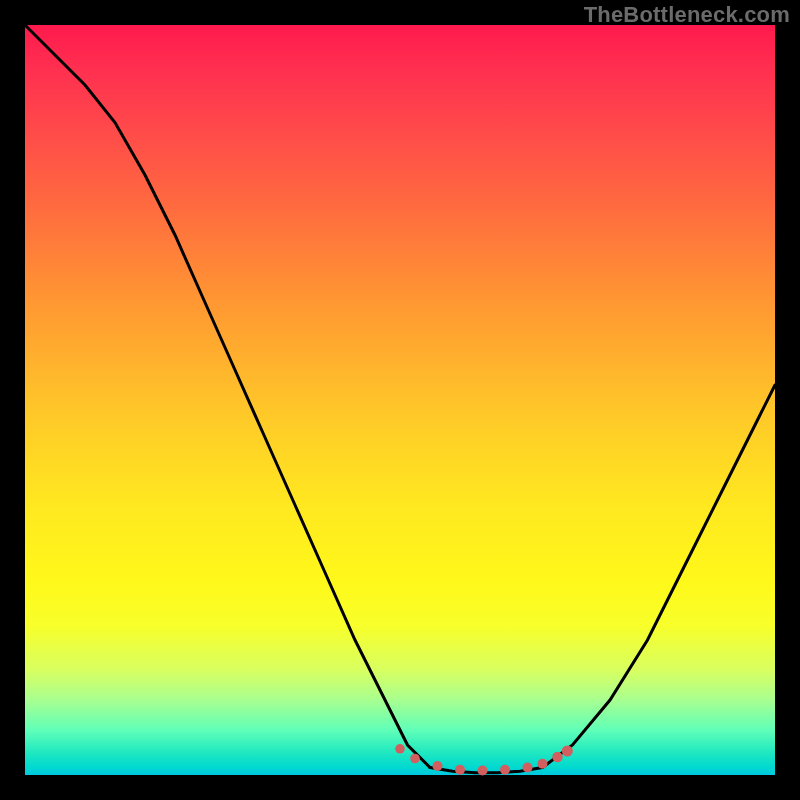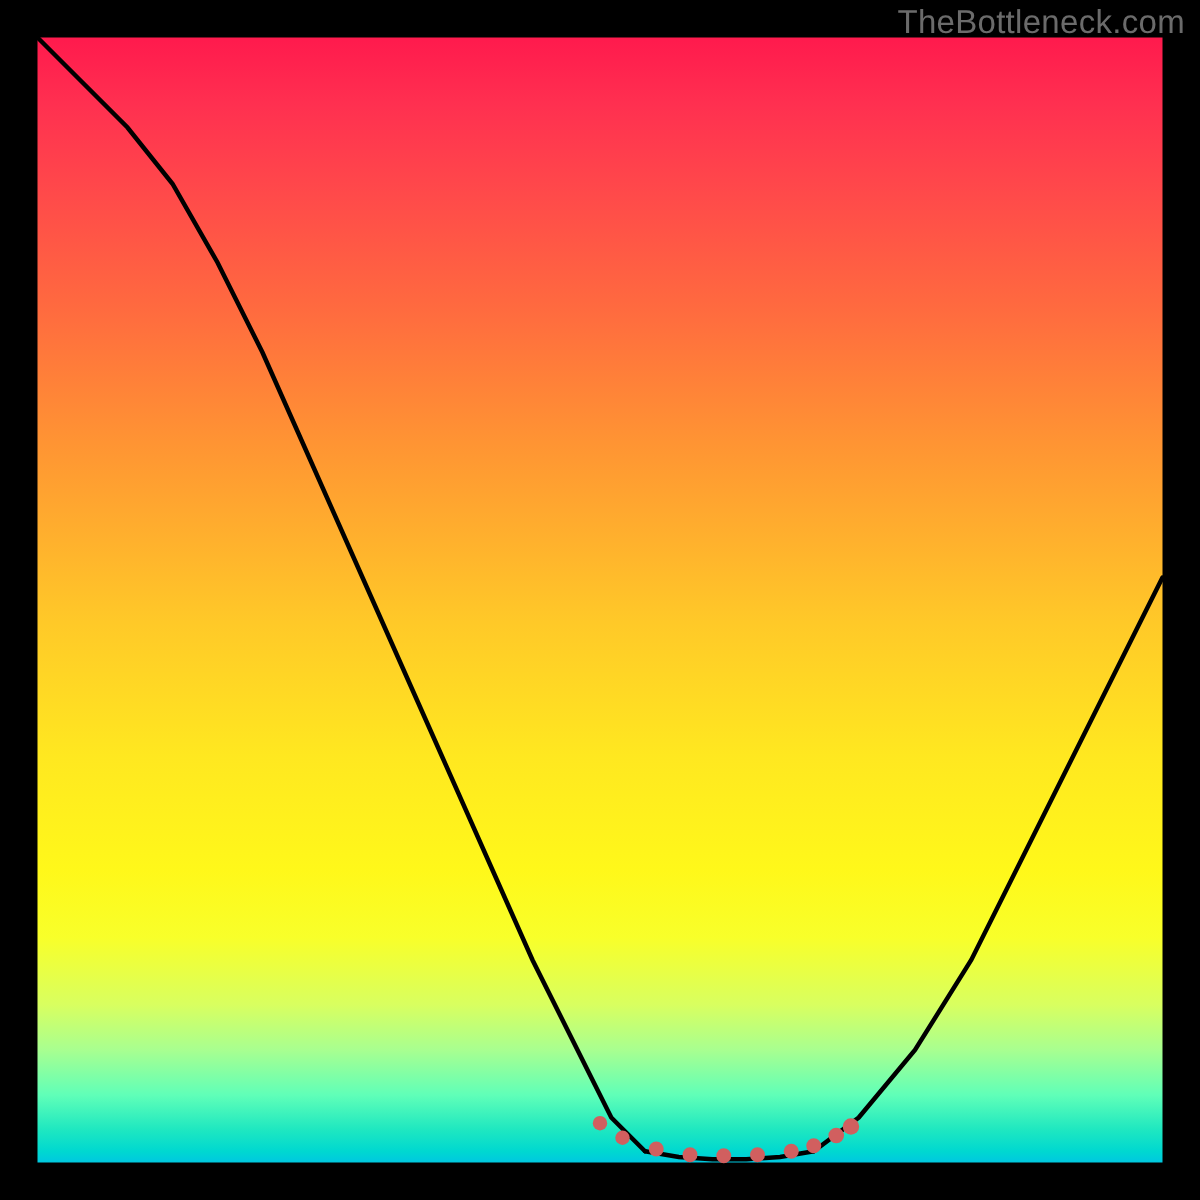--- a/index.html
+++ b/index.html
@@ -43,21 +43,21 @@
       #00d8d0 99%,
       #00c8e0 100%
     );
   }
   .watermark {
     position: absolute;
     top: 2px;
     right: 10px;
     color: #6b6b6b;
     font-size: 22px;
-    font-weight: 400;
+    font-weight: 700;
     letter-spacing: 0.2px;
   }
   svg.curves {
     position: absolute;
     left: 25px;
     top: 25px;
     width: 750px;
     height: 750px;
     overflow: visible;
   }

